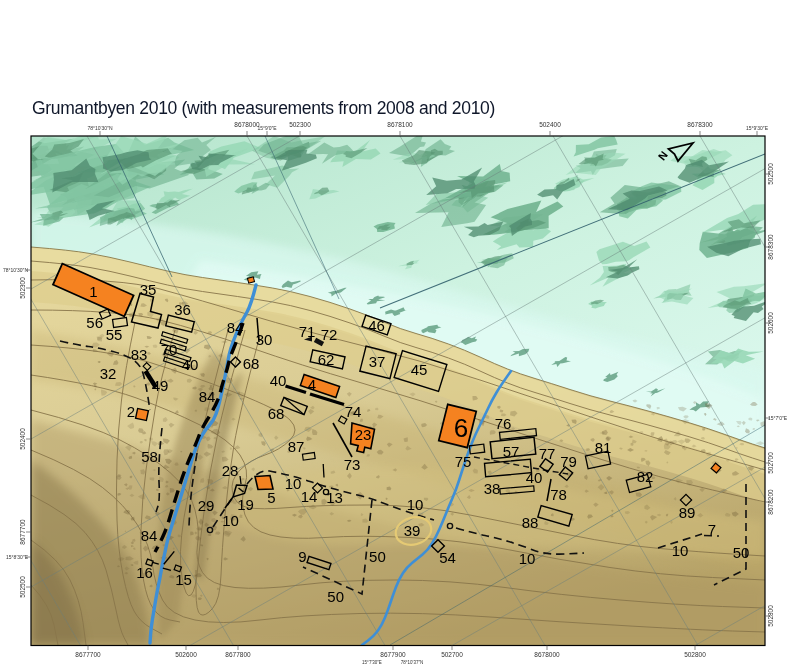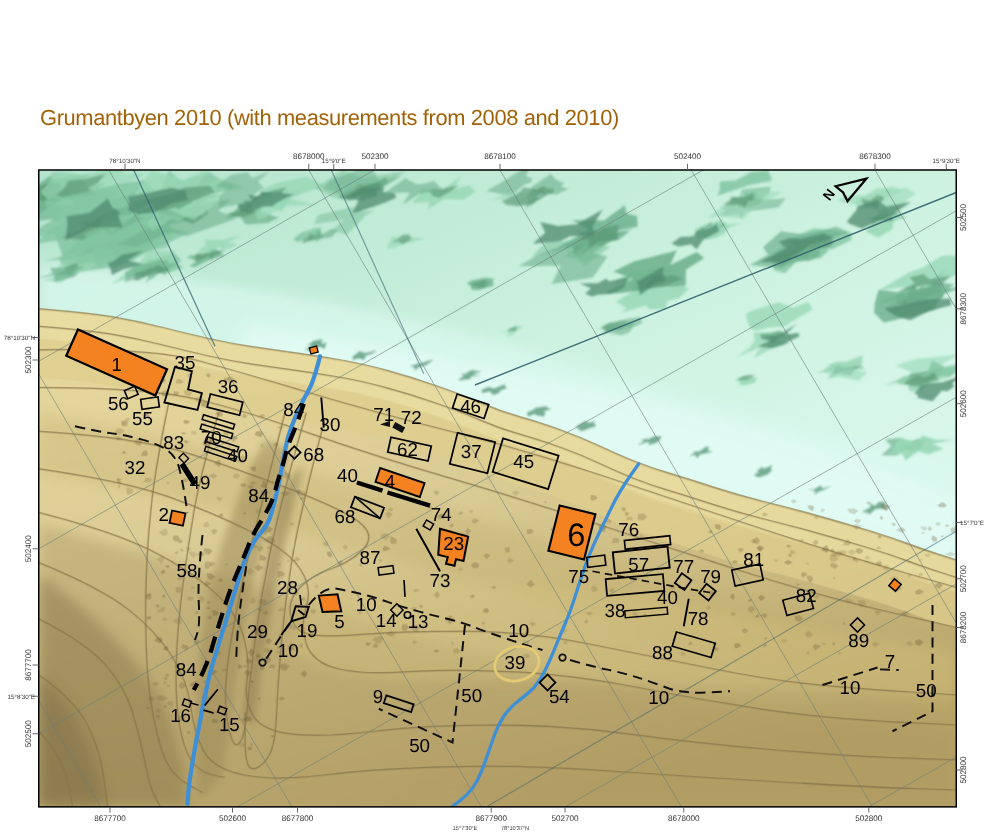--- a/index.html
+++ b/index.html
@@ -1,15 +1,15 @@
 <!DOCTYPE html>
 <html><head><meta charset="utf-8">
 <style>
 html,body{margin:0;padding:0;background:#fff;width:800px;height:671px;overflow:hidden;}
-#title{position:absolute;left:32px;top:84px;font-family:"Liberation Sans",sans-serif;font-size:17.5px;letter-spacing:-0.3px;color:#a16207;text-align:right;}
+#title{position:absolute;left:32px;top:98px;font-family:"Liberation Sans",sans-serif;font-size:17.5px;letter-spacing:-0.3px;color:#0f172a;text-align:right;}
 #map{position:absolute;left:0;top:0;}
 </style></head>
 <body>
 <div id="map"><svg width="800" height="671" viewBox="0 0 800 671">
       <defs>
 <linearGradient id="ggreen" x1="0" y1="0" x2="0.6" y2="1">
  <stop offset="0" stop-color="#b4e4cc"></stop>
  <stop offset="0.45" stop-color="#cdf2e0"></stop>
  <stop offset="1" stop-color="#e2fbf4"></stop>
 </linearGradient>

